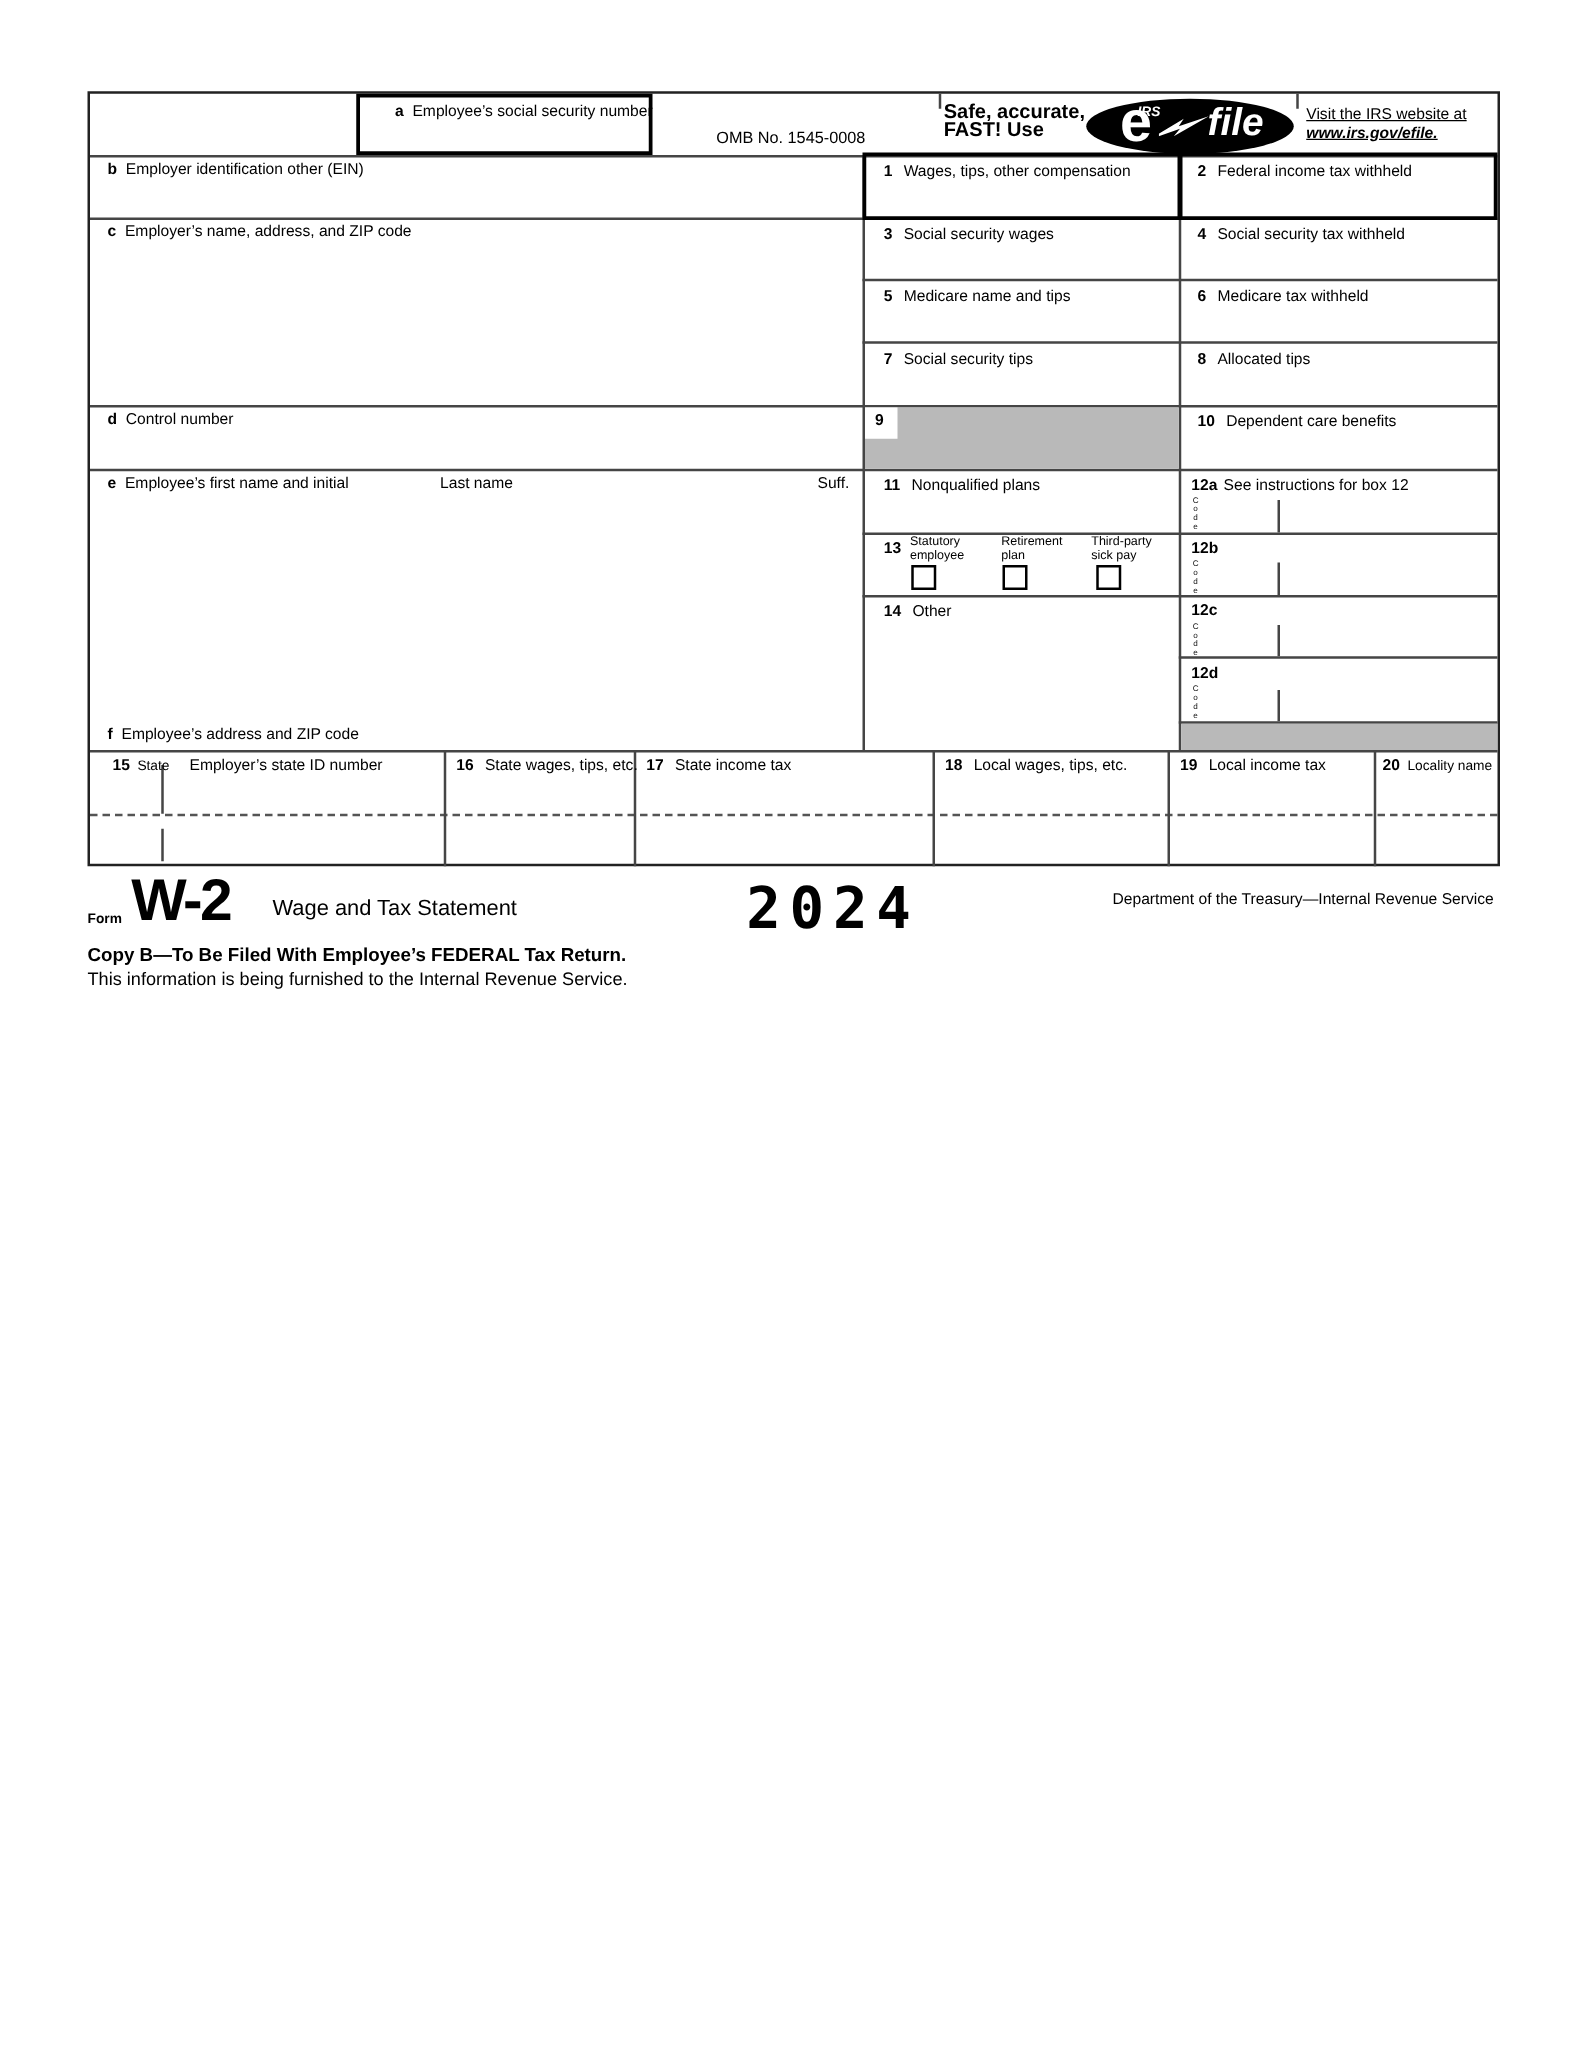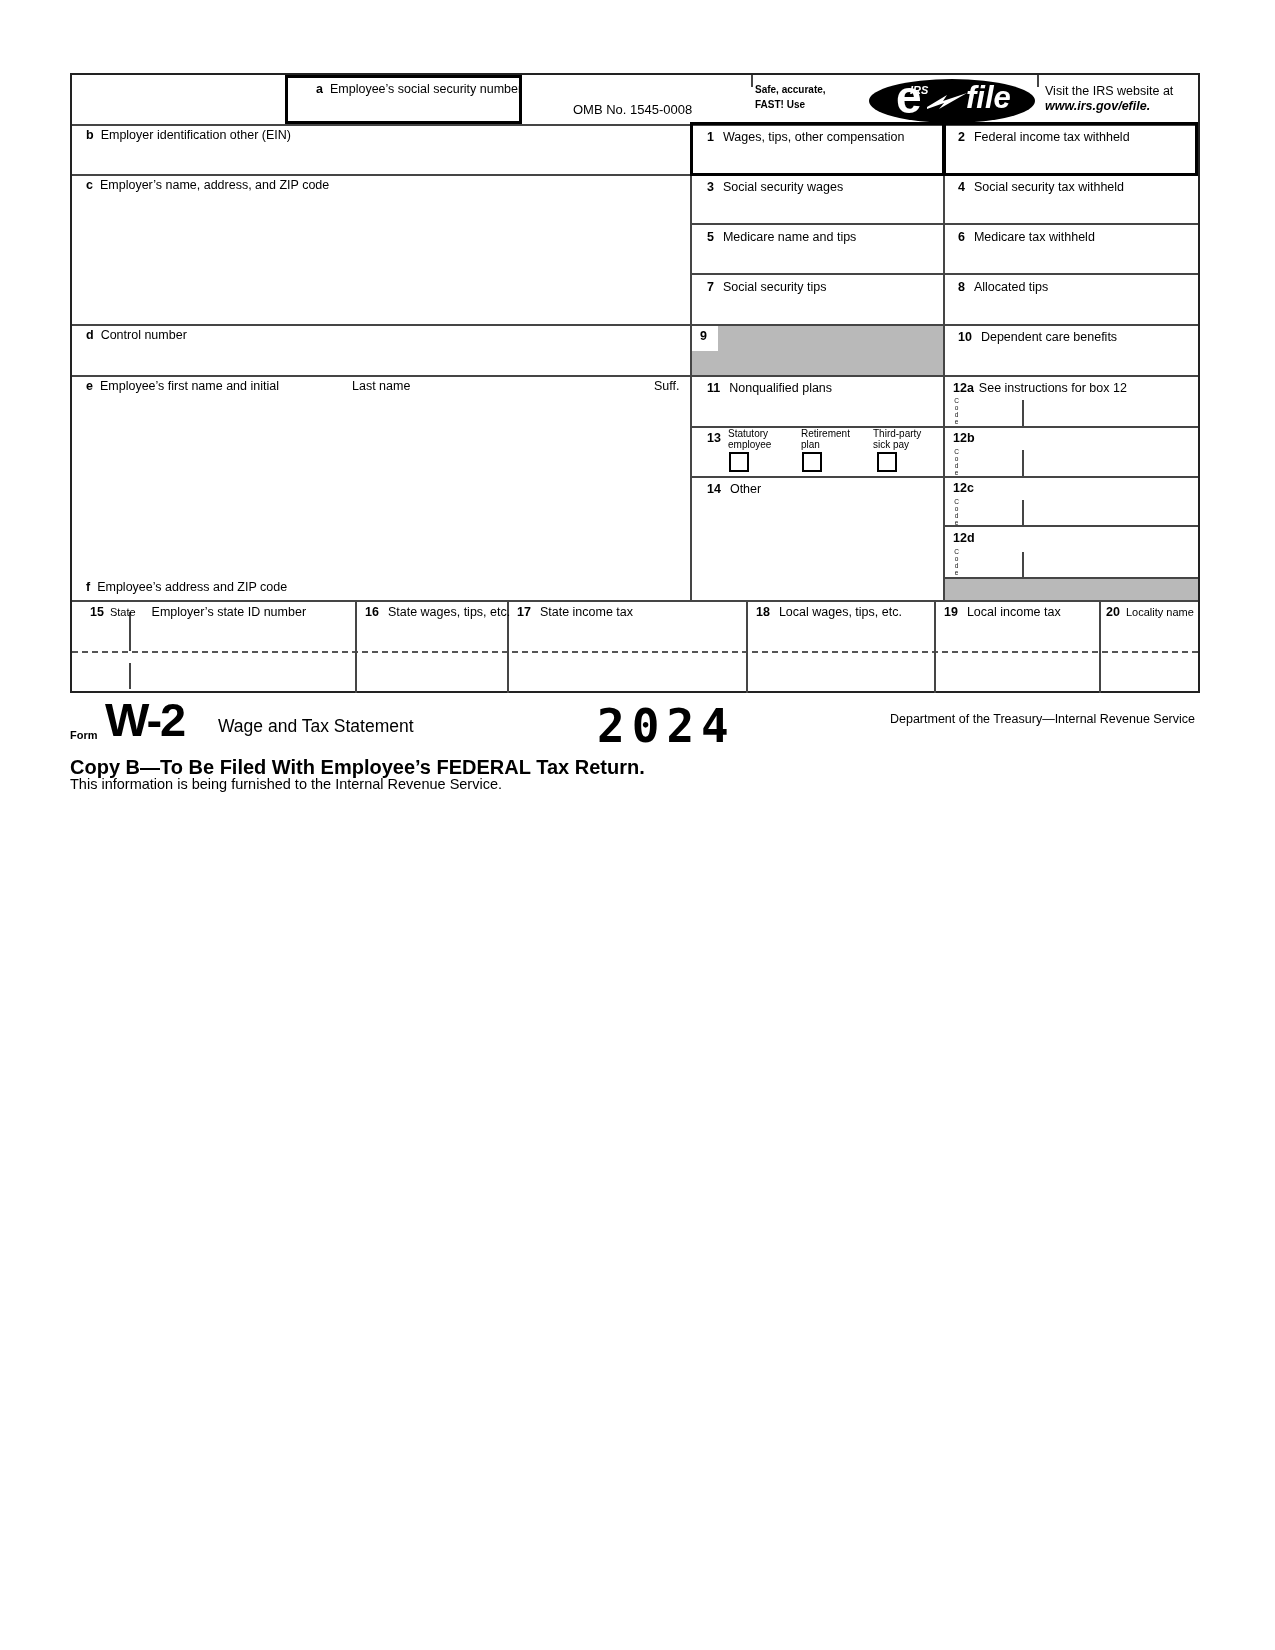--- a/index.html
+++ b/index.html
@@ -19,36 +19,36 @@
   .small{font-size:11px;}
   .tiny{font-size:10px;line-height:10.5px;}
   .codev{position:absolute;writing-mode:vertical-rl;text-orientation:upright;
          font-size:6.5px;line-height:7px;letter-spacing:0;color:#111;}
   .gray{position:absolute;background:#b9b9b9;}
   .whitenotch{position:absolute;background:#fff;}
   .chk{position:absolute;width:20px;height:20px;border:2px solid #000;box-sizing:border-box;background:#fff;}
   .field{position:absolute;background:transparent;}
   
   .omb{position:absolute;font-size:13px;}
-  .tagline{position:absolute;font-weight:bold;font-size:10px;line-height:15px;}
+  .tagline{position:absolute;font-weight:bold;font-size:16px;line-height:15px;}
   .visit{position:absolute;font-size:12.5px;line-height:14.5px;}
   .visit b{font-style:italic;}
   .elogo{position:absolute;width:166px;height:44px;background:#000;border-radius:50%;color:#fff;}
   .elogo .irs{position:absolute;left:13px;top:5px;font-size:11px;font-weight:bold;font-style:italic;margin-left:28px;}
   .elogo .bige{position:absolute;left:27px;top:-9px;font-size:46px;font-weight:bold;}
   .elogo .file{position:absolute;left:97px;top:1px;font-size:31px;font-weight:bold;font-style:italic;}
   .elogo svg{position:absolute;left:58px;top:13px;}
   
   .f-form{position:absolute;left:70px;top:729px;font-size:11px;font-weight:bold;}
   .f-w2{position:absolute;left:105px;top:692px;font-size:47px;font-weight:bold;letter-spacing:-2px;}
   .f-title{position:absolute;left:218px;top:716px;font-size:17.5px;font-weight:normal;}
   .f-year{position:absolute;left:597px;top:699px;font-size:46px;font-weight:bold;
           font-family:"DejaVu Sans Mono",monospace;letter-spacing:7px;}
   .f-dept{position:absolute;right:80px;top:712px;font-size:12.5px;}
-  .f-copy{position:absolute;left:70px;top:756px;font-size:20px;font-weight:bold;}
+  .f-copy{position:absolute;left:70px;top:756px;font-size:15px;font-weight:bold;}
   .f-info{position:absolute;left:70px;top:776px;font-size:14.5px;}
 </style>
 </head>
 <body>
 
 <div class="page">
 
   <div class="form">
 
     <div class="hl" style="left:0;top:49px;width:1126px;"></div>
@@ -101,21 +101,21 @@
         <div>FAST! Use</div>
     </div>
     <div class="elogo" style="left:797px;top:4px;">
       <span class="irs">IRS</span>
       <span class="bige">e</span>
       <svg width="40" height="18" viewBox="0 0 40 18">
         <polygon points="0,15 20,3 16,9 40,1 12,17 17,11 0,17" fill="#fff"></polygon>
       </svg>
       <span class="file">file</span>
     </div>
-    <div class="visit" style="left:973px;top:9px;">
+    <div class="visit" style="left:973px;top:9px;text-decoration:underline;">
       <div>Visit the IRS website at</div><b>www.irs.gov/efile.</b>
     </div>
 
     <div class="lbl" style="left:14px;top:53px;">
       <span class="ltr">b</span><span>Employer identification other (EIN)</span>
     </div>
     <div class="lbl" style="left:14px;top:103px;">
       <span class="ltr">c</span><span>Employer’s name, address, and ZIP code</span>
     </div>
     <div class="lbl" style="left:14px;top:253px;text-align:center;">

